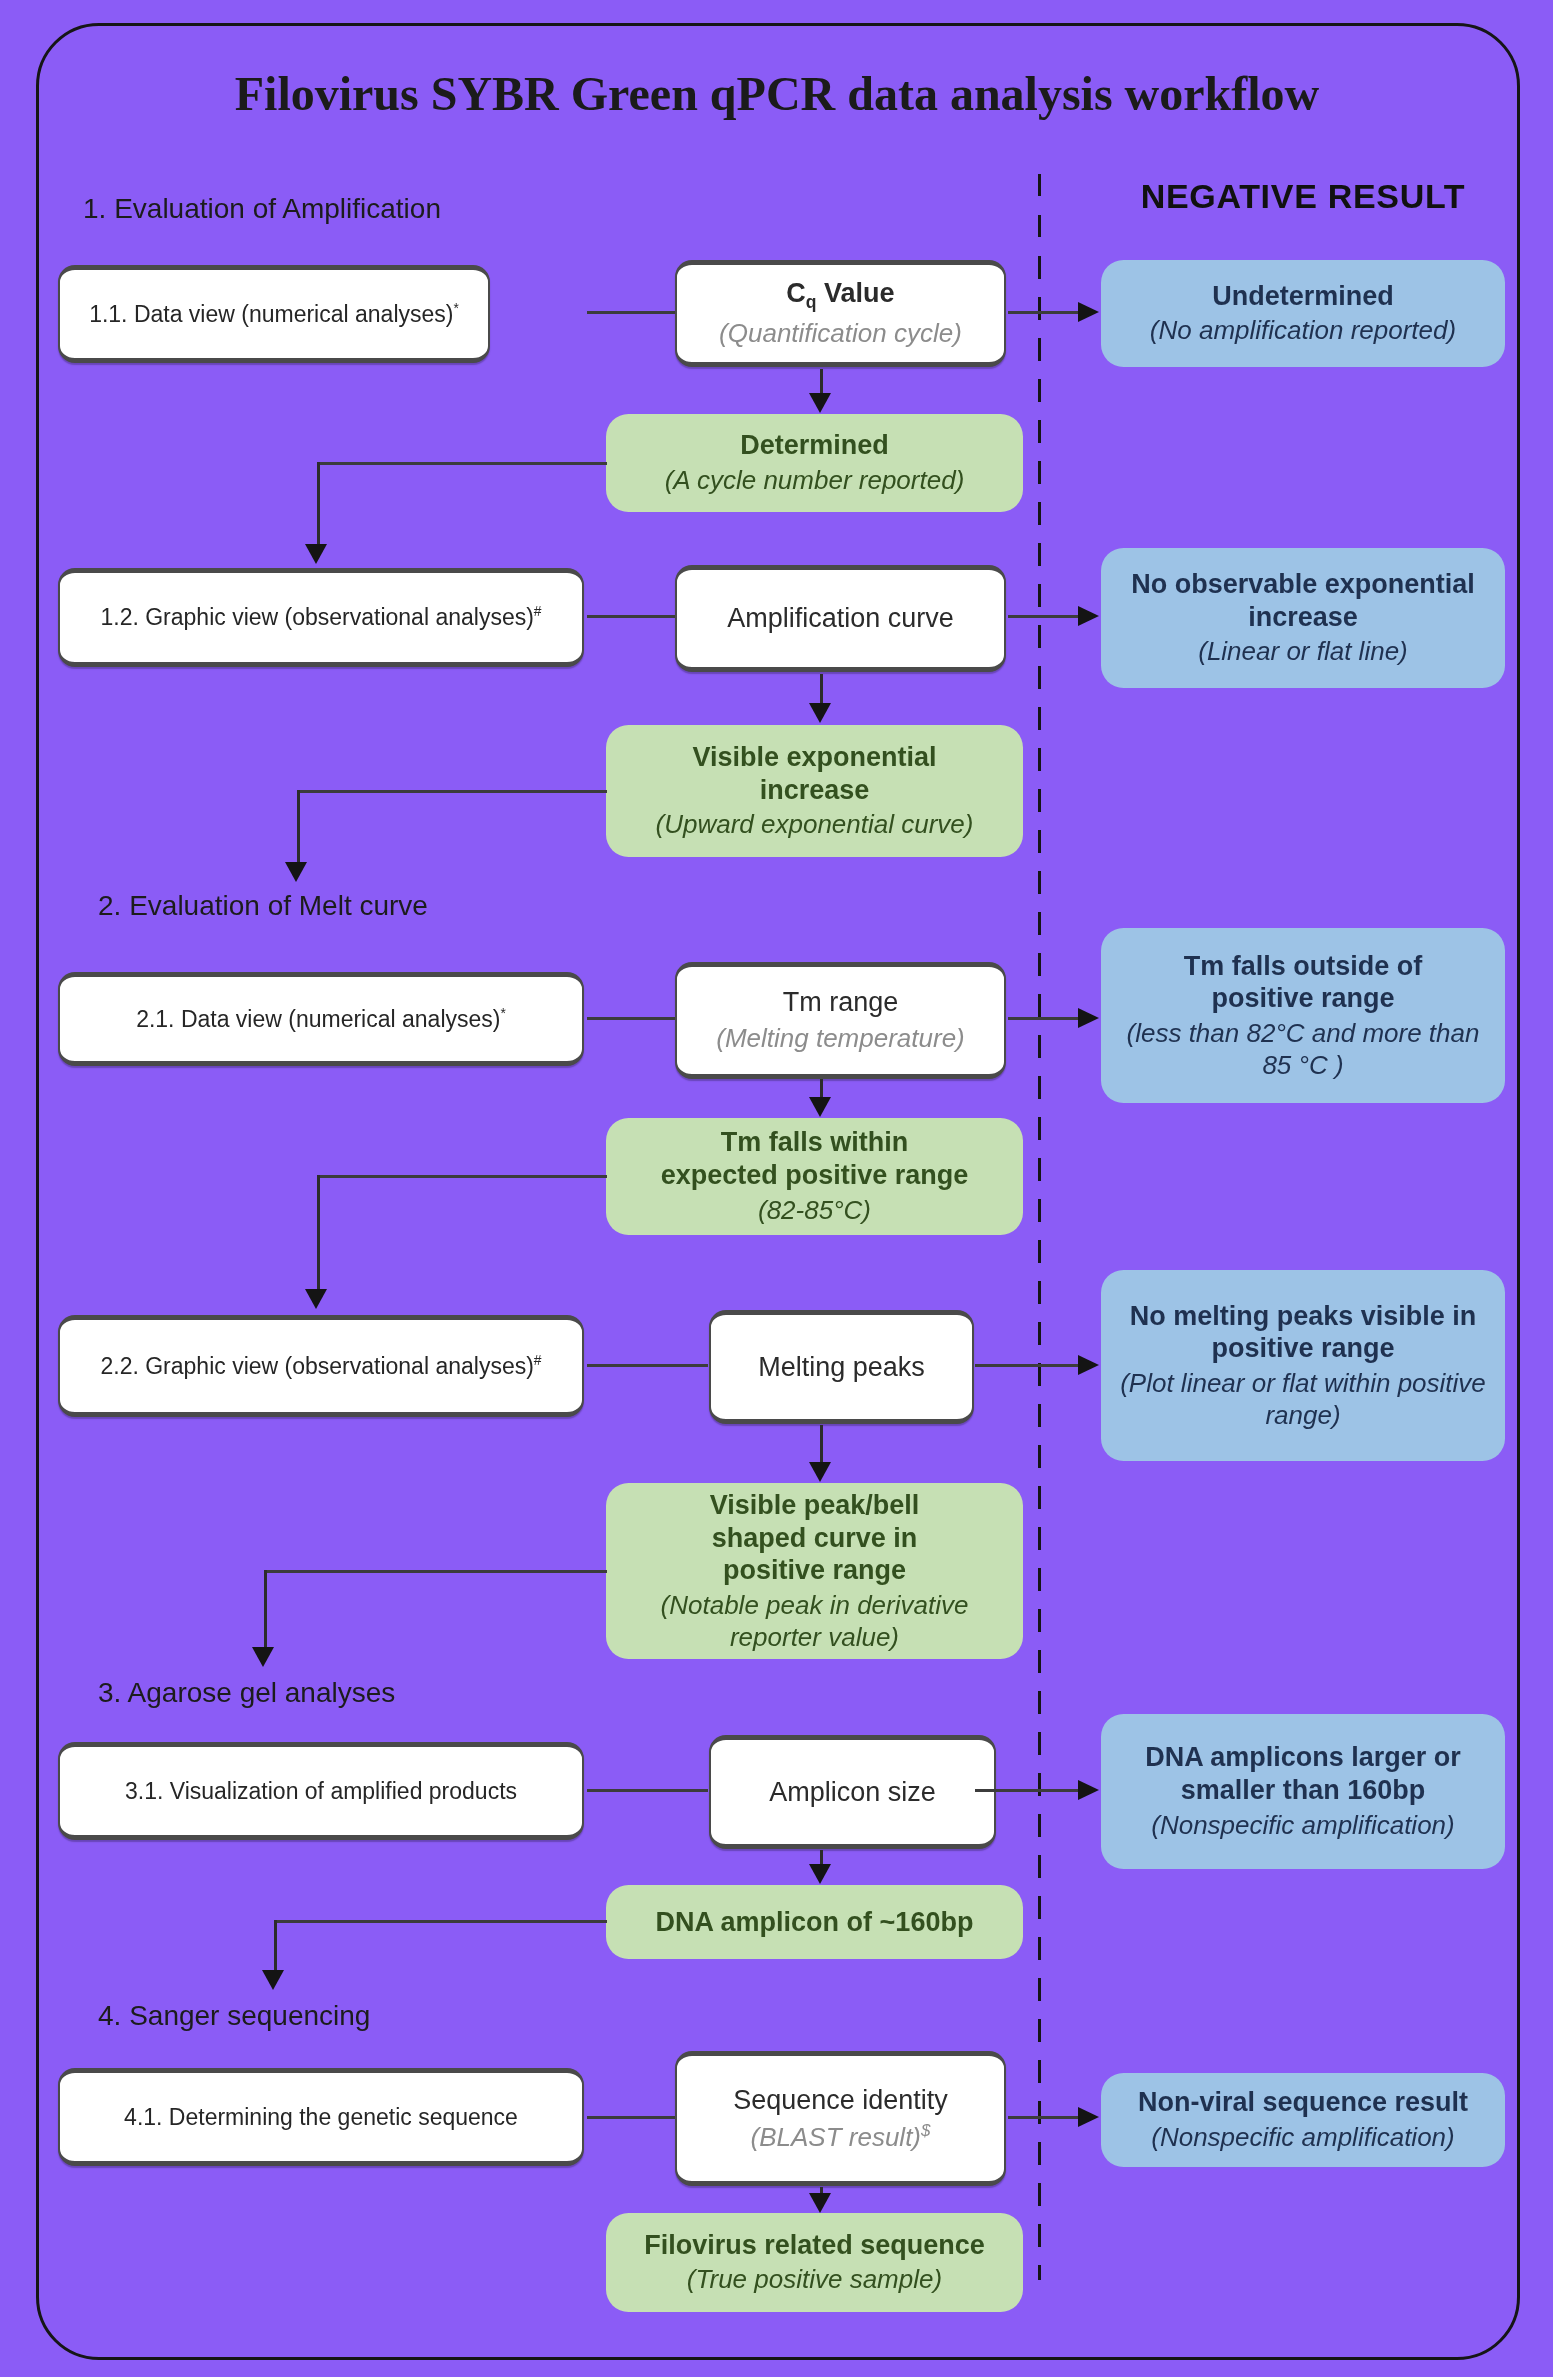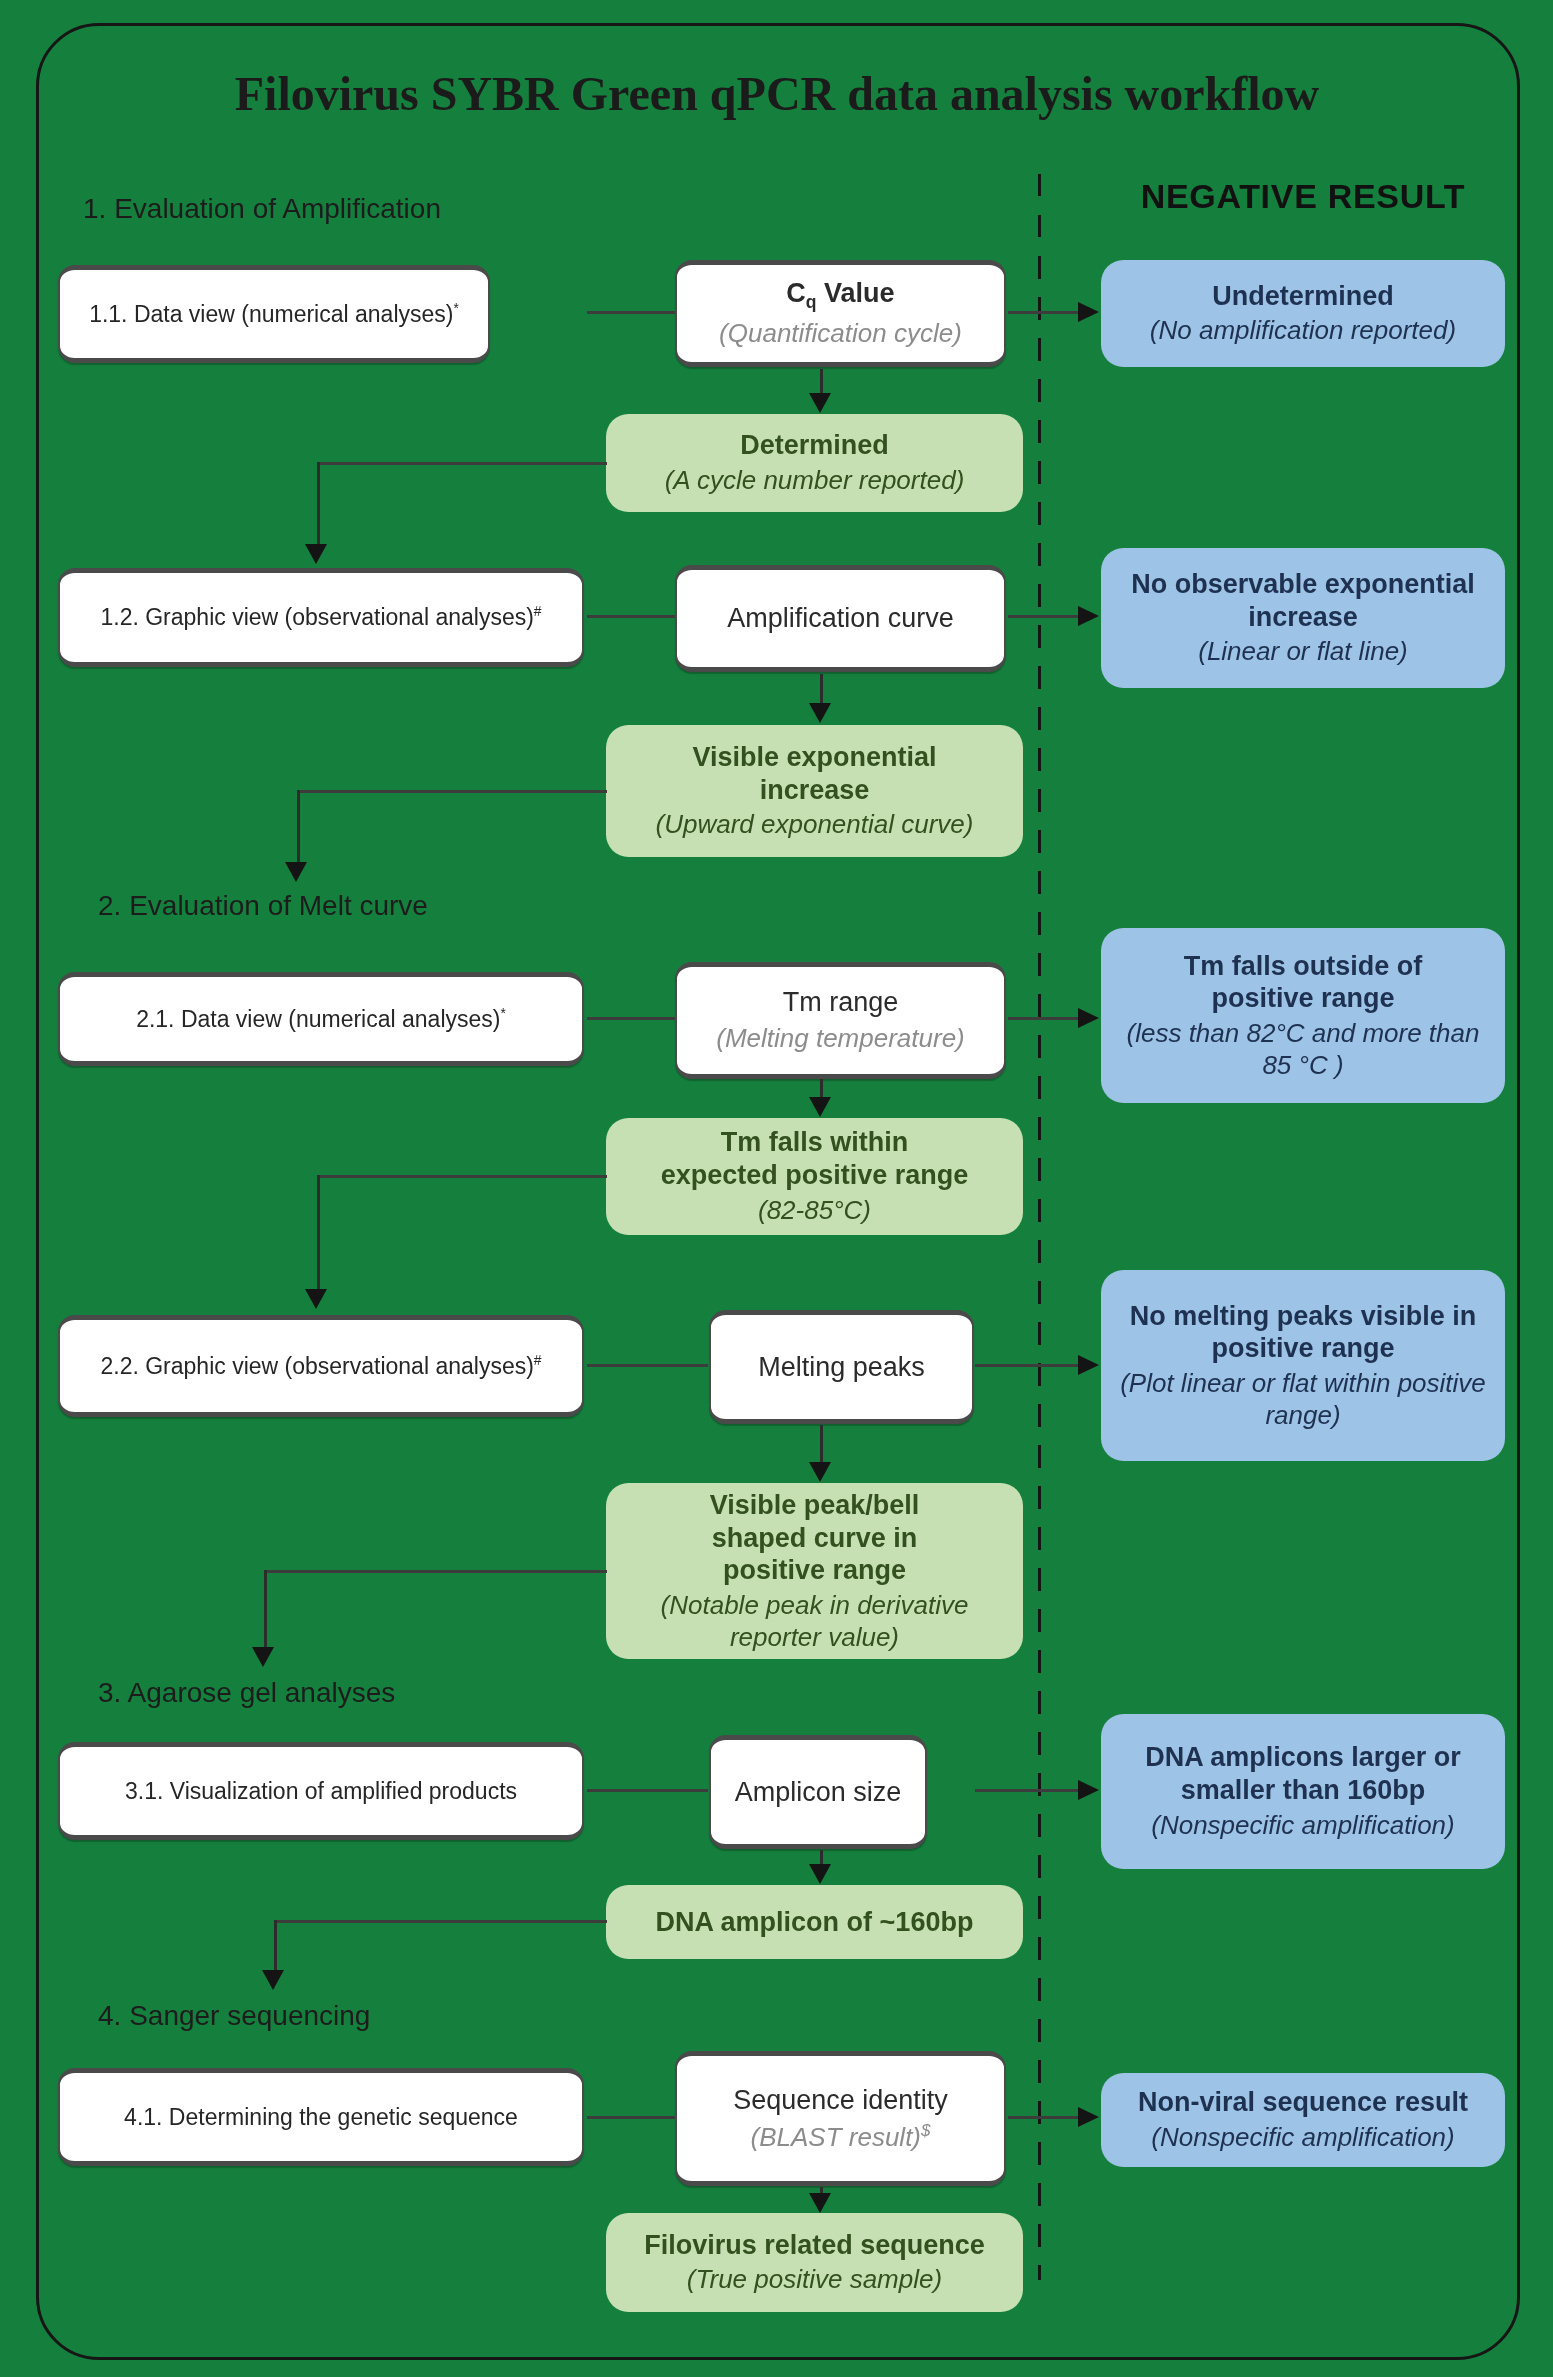--- a/index.html
+++ b/index.html
@@ -1,16 +1,16 @@
 <!DOCTYPE html>
 <html style="font-size:10.6px"><head>
 <meta charset="utf-8">
 <style>
   html,body{margin:0;padding:0;background:#ffffff;}
-  #canvas{position:relative;width:1554px;height:2377px;background:#15803d;
+  #canvas{position:relative;width:1554px;height:2377px;background:#8b5cf6;
           font-family:"Liberation Sans",sans-serif;color:#1c1c1c;overflow:hidden;}
   .frame{position:absolute;left:36px;top:23px;width:1478px;height:2331px;
          border:3.3px solid #161616;border-radius:63px;}
   .title{position:absolute;left:0;top:66px;width:1554px;text-align:center;
          font-family:"Liberation Serif",serif;font-weight:700;font-size:48px;color:#1b1b1b;}
   .sec{position:absolute;font-size:28px;color:#1c1c1c;}
   .neghdr{position:absolute;font-size:34px;font-weight:700;color:#111;text-align:center;letter-spacing:0.7px;}
   .dashed{position:absolute;width:3.3px;
           background:repeating-linear-gradient(to bottom,#151515 0 22.5px,transparent 22.5px 41px);}
   .node{position:absolute;display:flex;flex-direction:column;align-items:center;justify-content:center;
@@ -145,21 +145,21 @@
   </div>
   <div class="hl" style="left:265px;top:1570px;width:342px;"></div>
   <div class="vl" style="left:264px;top:1570px;height:78px;"></div>
   <div class="arD" style="left:252px;top:1647px;"></div>
 
   <div class="sec" style="left:98px;top:1677px;">3. Agarose gel analyses</div>
 
   <div class="node wbox" style="left:58px;top:1742px;width:526px;height:98px;">
     <div class="steptxt"><span>3.1. Visualization of amplified products</span><sup class="mk"></sup></div>
   </div>
-  <div class="node wbox" style="left:709px;top:1735px;width:218px;height:114px;">
+  <div class="node wbox" style="left:709px;top:1735px;width:287px;height:114px;">
     <div class="mmain">Amplicon size</div>
   </div>
   <div class="node bluebox" style="left:1101px;top:1714px;width:404px;height:155px;">
     <div class="btitle">DNA amplicons larger or smaller than 160bp</div>
     <div class="bnote">(Nonspecific amplification)</div>
   </div>
   <div class="hl" style="left:587px;top:1789px;width:121px;"></div>
   <div class="hl" style="left:975px;top:1789px;width:105px;"></div>
   <div class="arR" style="left:1078px;top:1780px;"></div>
   <div class="vl" style="left:820px;top:1850px;height:14.6px;"></div>

